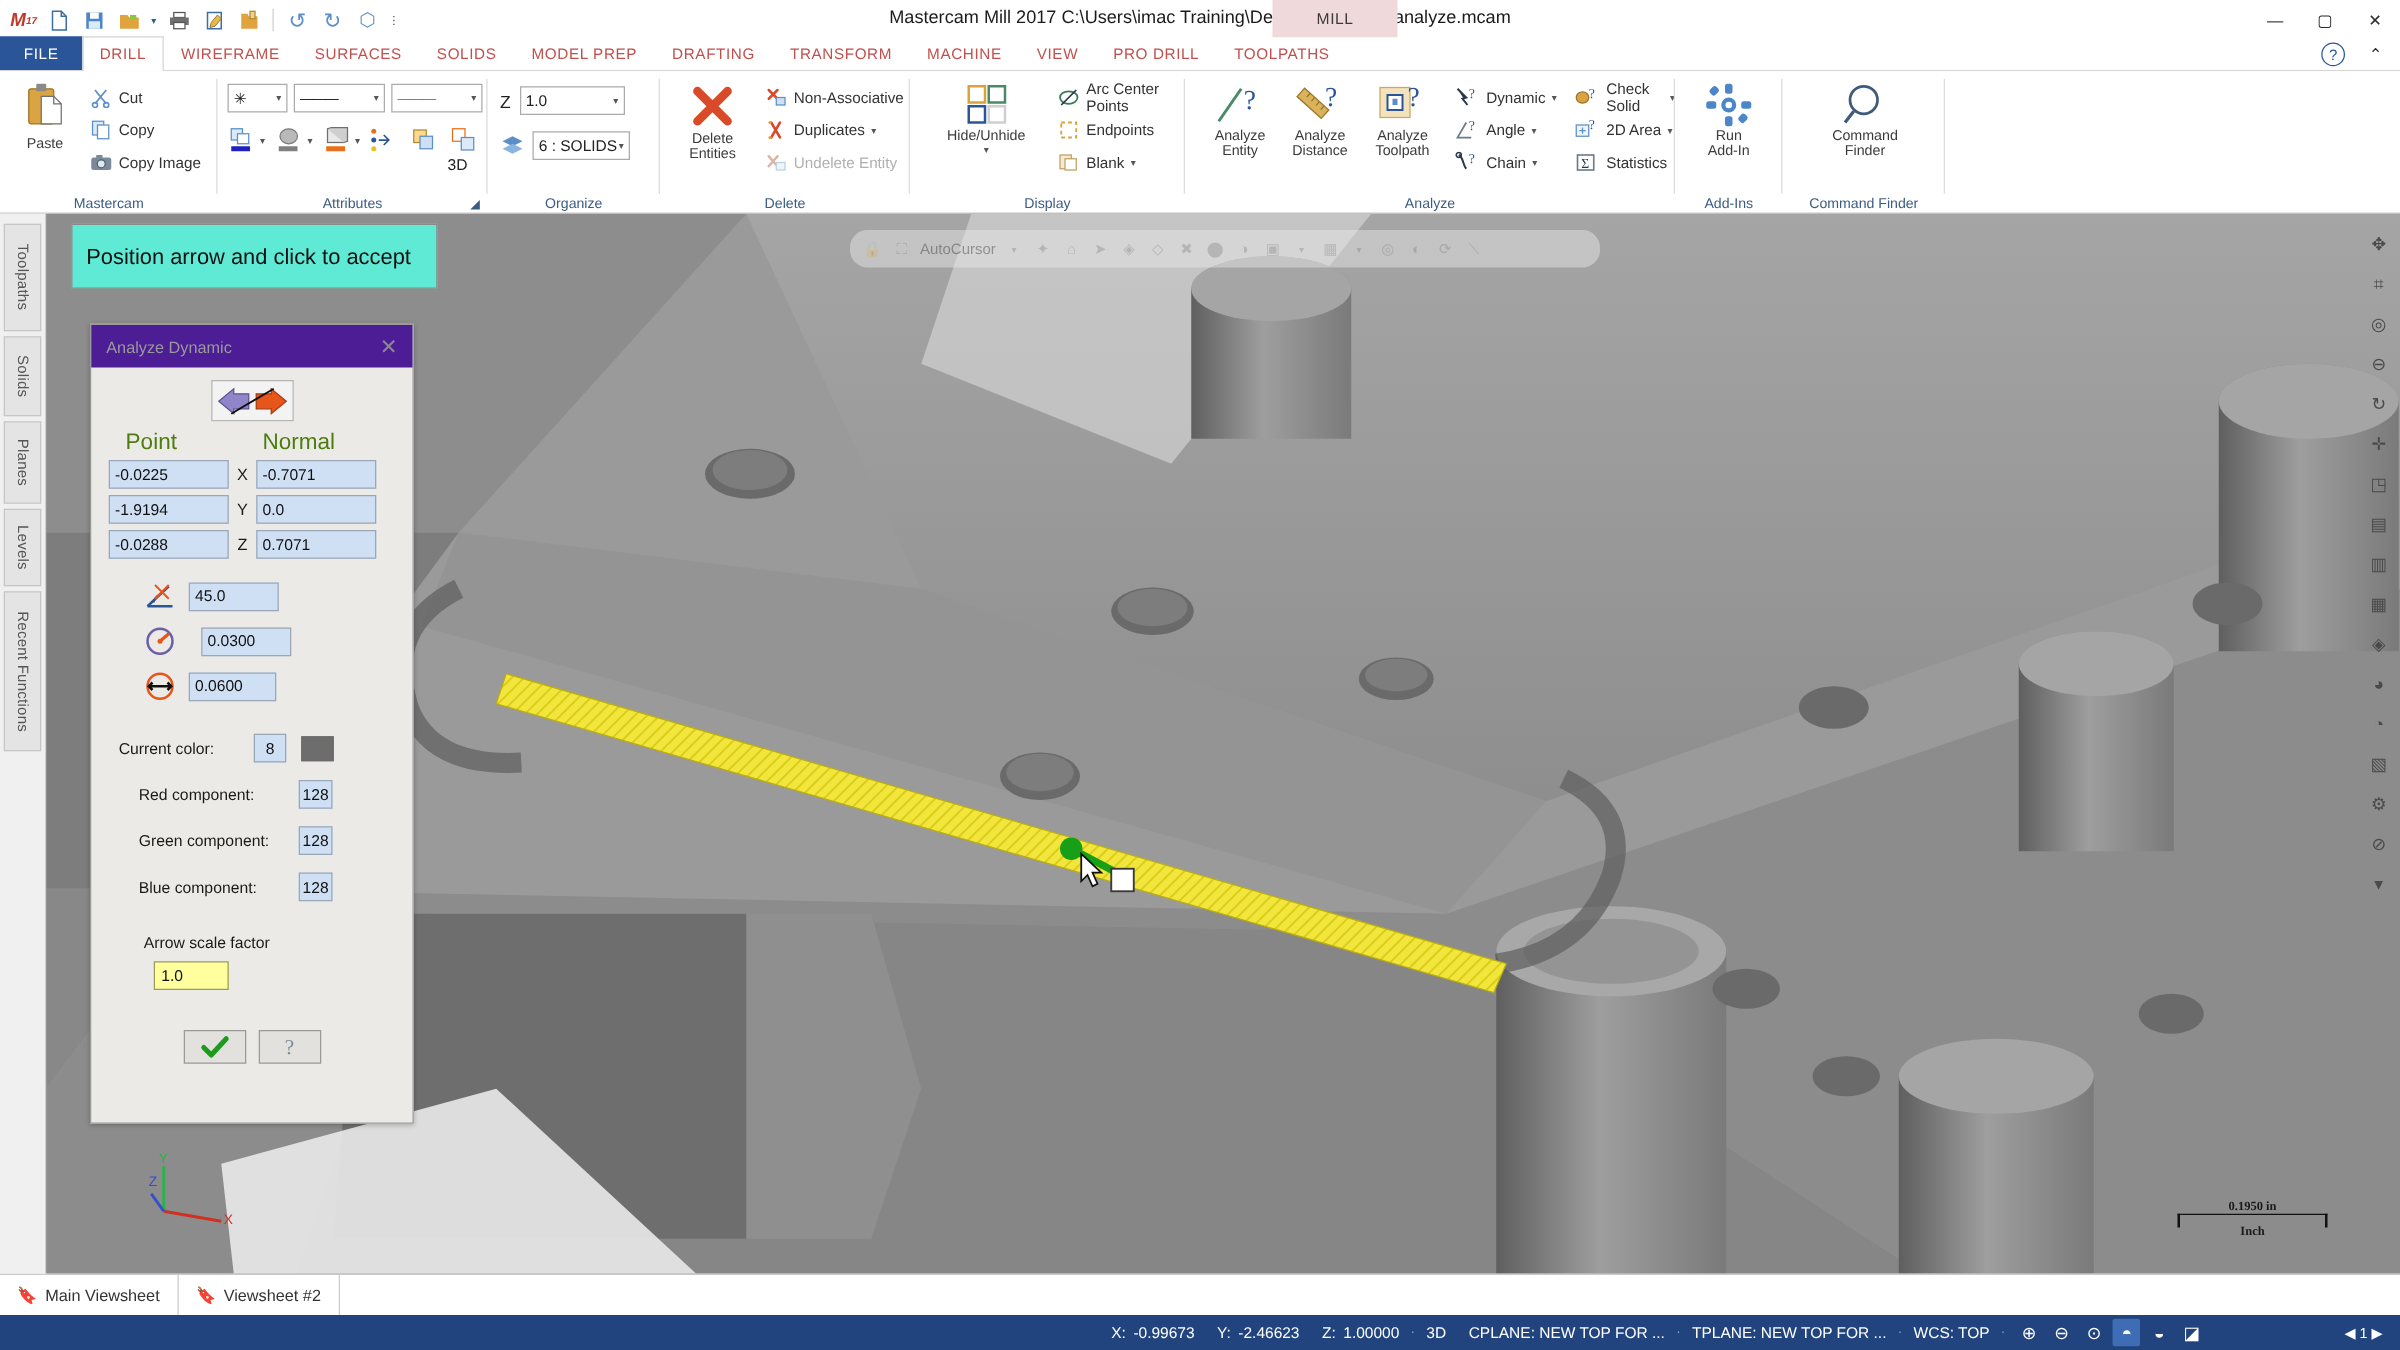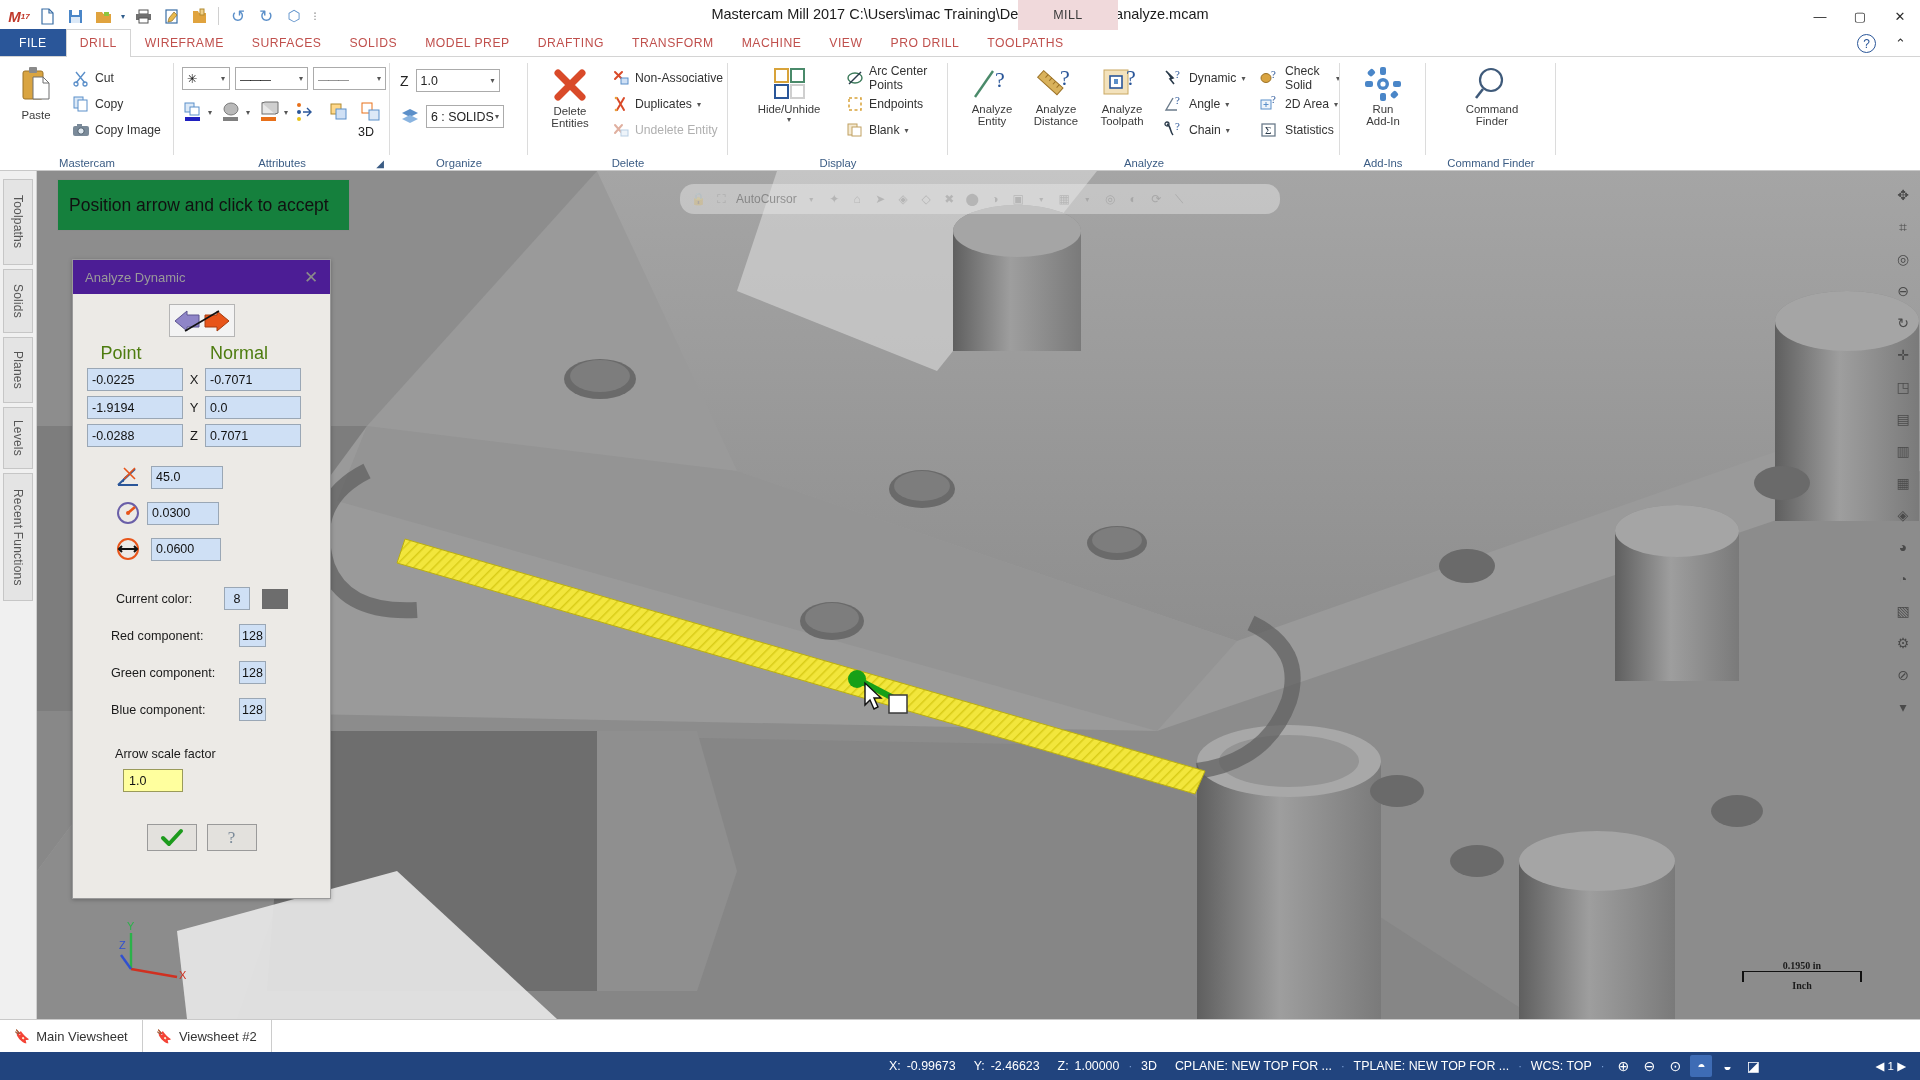--- a/index.html
+++ b/index.html
@@ -103,21 +103,21 @@
     position: absolute; left: 680px; top: 184px; width: 600px; height: 30px;
     background: rgba(236,236,236,.45); border-radius: 14px; display: flex; align-items: center;
     gap: 6px; padding: 0 10px; font-size: 12px; color: rgba(60,60,60,.45);
   }
   .acic { width: 17px; height: 17px; display: flex; align-items: center; justify-content: center;
     font-size: 12px; opacity: .45; }
 
   
   .prompt {
     position: absolute; left: 57px; top: 179px; width: 293px; height: 52px;
-    background: #15803d; border: 1px solid #8a8a8a; display: flex; align-items: center;
+    background: #5eead4; border: 1px solid #8a8a8a; display: flex; align-items: center;
     padding-left: 11px; font-size: 17.5px; color: #111;
   }
 
   
   .dialog {
     position: absolute; left: 72px; top: 259px; width: 259px; height: 640px;
     background: #eceae6; border: 1px solid #9a9a9a; box-shadow: 0 1px 4px rgba(0,0,0,.25);
   }
   .dlg-title { height: 34px; background: #4c1d95; display: flex; align-items: center;
     padding: 0 8px 0 12px; font-size: 13px; color: #9a9a9a; }
@@ -837,41 +837,41 @@
       <span class="ic">
         <svg width="26" height="24" viewBox="0 0 26 24">
             <path d="M3 20 H23" stroke="#2a5699" stroke-width="2"></path>
             <path d="M3 20 L20 4" stroke="#2a5699" stroke-width="2"></path>
             <path d="M8 17 a8 8 0 0 1 4 -6" fill="none" stroke="#2a5699" stroke-width="1.4"></path>
             <path d="M9 3 L20 14 M20 3 L9 14" stroke="#e8551a" stroke-width="1.6"></path>
           </svg>
       </span>
       <div class="inp" style="width:72px;">45.0</div>
     </div>
-    <div style="display:flex;align-items:center;gap:6px;padding-left:42px;margin-top:12px;">
+    <div style="display:flex;align-items:center;gap:20px;padding-left:42px;margin-top:12px;">
       <span class="ic">
         <svg width="26" height="24" viewBox="0 0 26 24">
             <circle cx="13" cy="12" r="10" fill="none" stroke="#6a5fa8" stroke-width="2"></circle>
             <path d="M13 12 L20 6" stroke="#e8551a" stroke-width="2.6"></path>
             <circle cx="13" cy="12" r="2" fill="#e8551a"></circle>
           </svg>
       </span>
       <div class="inp" style="width:72px;">0.0300</div>
     </div>
     <div style="display:flex;align-items:center;gap:10px;padding-left:42px;margin-top:12px;">
       <span class="ic">
         <svg width="26" height="24" viewBox="0 0 26 24">
             <circle cx="13" cy="12" r="10" fill="none" stroke="#e8551a" stroke-width="2"></circle>
             <path d="M4 12 H22 M7 9 L4 12 L7 15 M19 9 L22 12 L19 15" stroke="#111" stroke-width="2" fill="none"></path>
           </svg>
       </span>
       <div class="inp" style="width:70px;">0.0600</div>
     </div>
 
-    <div style="display:flex;align-items:center;padding-left:43px;margin-top:26px;">
+    <div style="display:flex;align-items:center;padding-left:22px;margin-top:26px;">
       <span class="lbl" style="width:108px;">Current color:</span>
       <div class="inp" style="width:26px;justify-content:center;padding:0;">8</div>
       <div class="swatch" style="margin-left:12px;background:#6d6d6d;"></div>
     </div>
     <div style="display:flex;align-items:center;padding-left:38px;margin-top:14px;">
       <span class="lbl" style="width:128px;">Red component:</span>
       <div class="inp" style="width:27px;justify-content:center;padding:0;">128</div>
     </div>
     <div style="display:flex;align-items:center;padding-left:38px;margin-top:14px;">
       <span class="lbl" style="width:128px;">Green component:</span>

